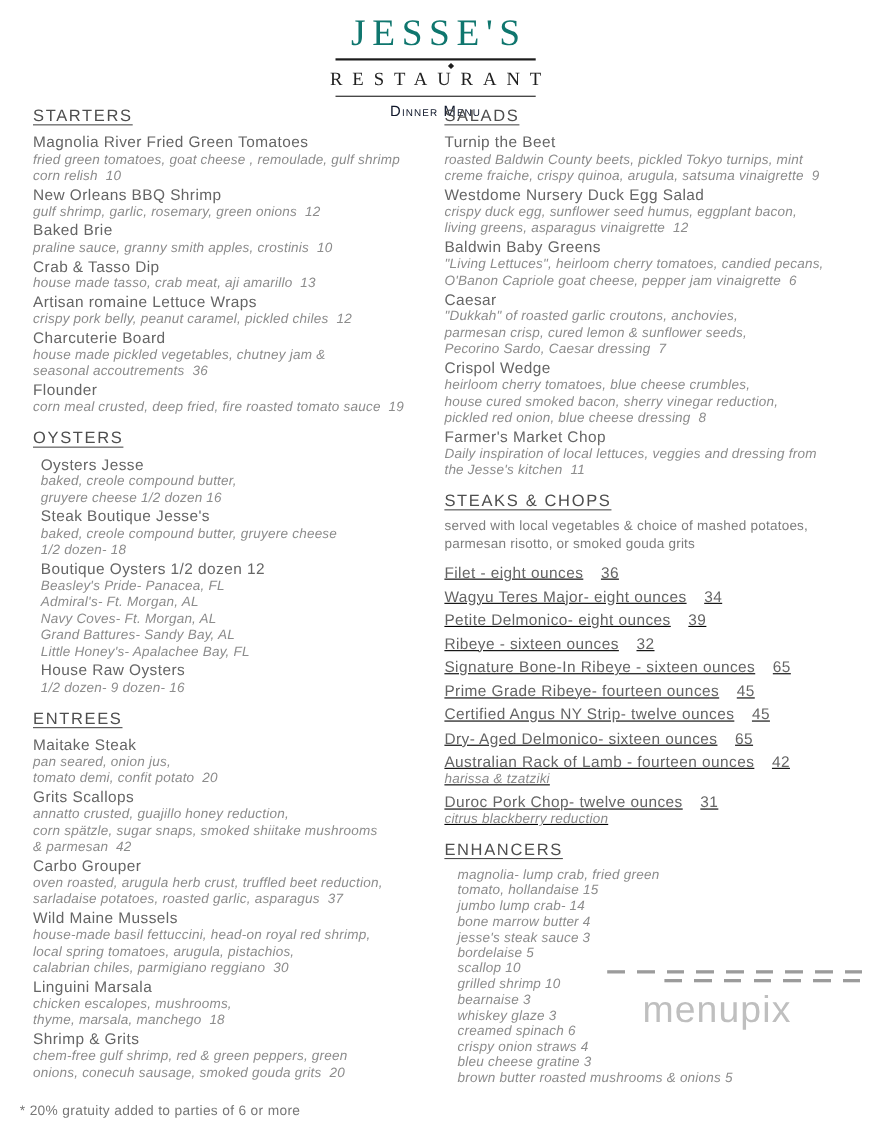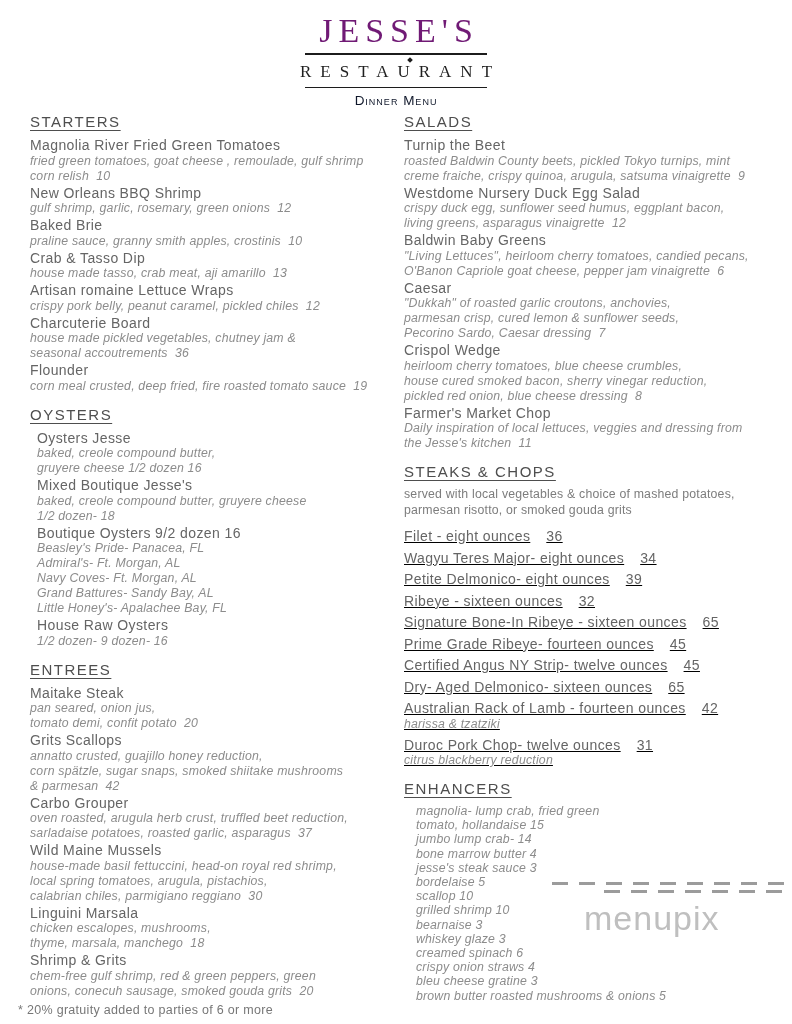--- a/index.html
+++ b/index.html
@@ -4,34 +4,34 @@
 <style>
   html,body{margin:0;padding:0;}
   body{
     width:792px;height:1024px;position:relative;overflow:hidden;
     background:#ffffff;font-family:"Liberation Sans",sans-serif;
   }
   
   .header{position:absolute;top:12px;left:0;width:100%;text-align:center;}
   .title{
     font-family:"Liberation Serif",serif;font-size:34px;font-weight:400;
-    color:#701a75;letter-spacing:6px;padding-left:6px;line-height:38px;
+    color:#0f766e;letter-spacing:6px;padding-left:6px;line-height:38px;
   }
   .rule{width:182px;height:1.5px;background:#1c1c1c;margin:3px auto 0;}
   .logo-dot{width:4px;height:4px;background:#1c1c1c;margin:3px auto -4px;transform:translateX(14px) rotate(45deg);}
   .subtitle{
     font-family:"Liberation Serif",serif;font-size:17px;font-weight:400;
     color:#1f1f1f;letter-spacing:9px;padding-left:9px;line-height:24px;margin-top:2px;
   }
   .menu-label{
     font-size:13.5px;color:#0f172a;letter-spacing:1px;margin-top:5px;
     font-variant:small-caps;
   }
   
-  .col{position:absolute;top:112px;}
+  .col{position:absolute;top:96px;}
   .col-left{left:30px;width:362px;}
   .col-right{left:404px;width:380px;}
   .menu-section{margin-bottom:11px;}
   .section-heading{
     font-size:15px;font-weight:400;color:#4e4e4e;letter-spacing:1.5px;
     text-decoration:underline;text-underline-offset:3px;margin:0 0 6px;line-height:19px;
   }
   .item-name{
     font-size:14px;line-height:16.5px;color:#656565;letter-spacing:.4px;
   }
@@ -111,26 +111,26 @@
       </div>
     </section>
     <section class="menu-section sec-oysters">
       <h2 class="section-heading">OYSTERS</h2>
       <div class="menu-item">
         <div class="item-name"><span>Oysters Jesse</span></div>
         <div class="item-desc">baked, creole compound butter,
 gruyere cheese 1/2 dozen 16</div>
       </div>
       <div class="menu-item">
-        <div class="item-name"><span>Mixed Boutique Jesse's</span></div>
+        <div class="item-name"><span>Steak Boutique Jesse's</span></div>
         <div class="item-desc">baked, creole compound butter, gruyere cheese
 1/2 dozen- 18</div>
       </div>
       <div class="menu-item">
-        <div class="item-name"><span>Boutique Oysters 9/2 dozen 16</span></div>
+        <div class="item-name"><span>Boutique Oysters 1/2 dozen 12</span></div>
         <div class="item-desc">Beasley's Pride- Panacea, FL
 Admiral's- Ft. Morgan, AL
 Navy Coves- Ft. Morgan, AL
 Grand Battures- Sandy Bay, AL
 Little Honey's- Apalachee Bay, FL</div>
       </div>
       <div class="menu-item">
         <div class="item-name"><span>House Raw Oysters</span></div>
         <div class="item-desc">1/2 dozen- 9 dozen- 16</div>
       </div>

